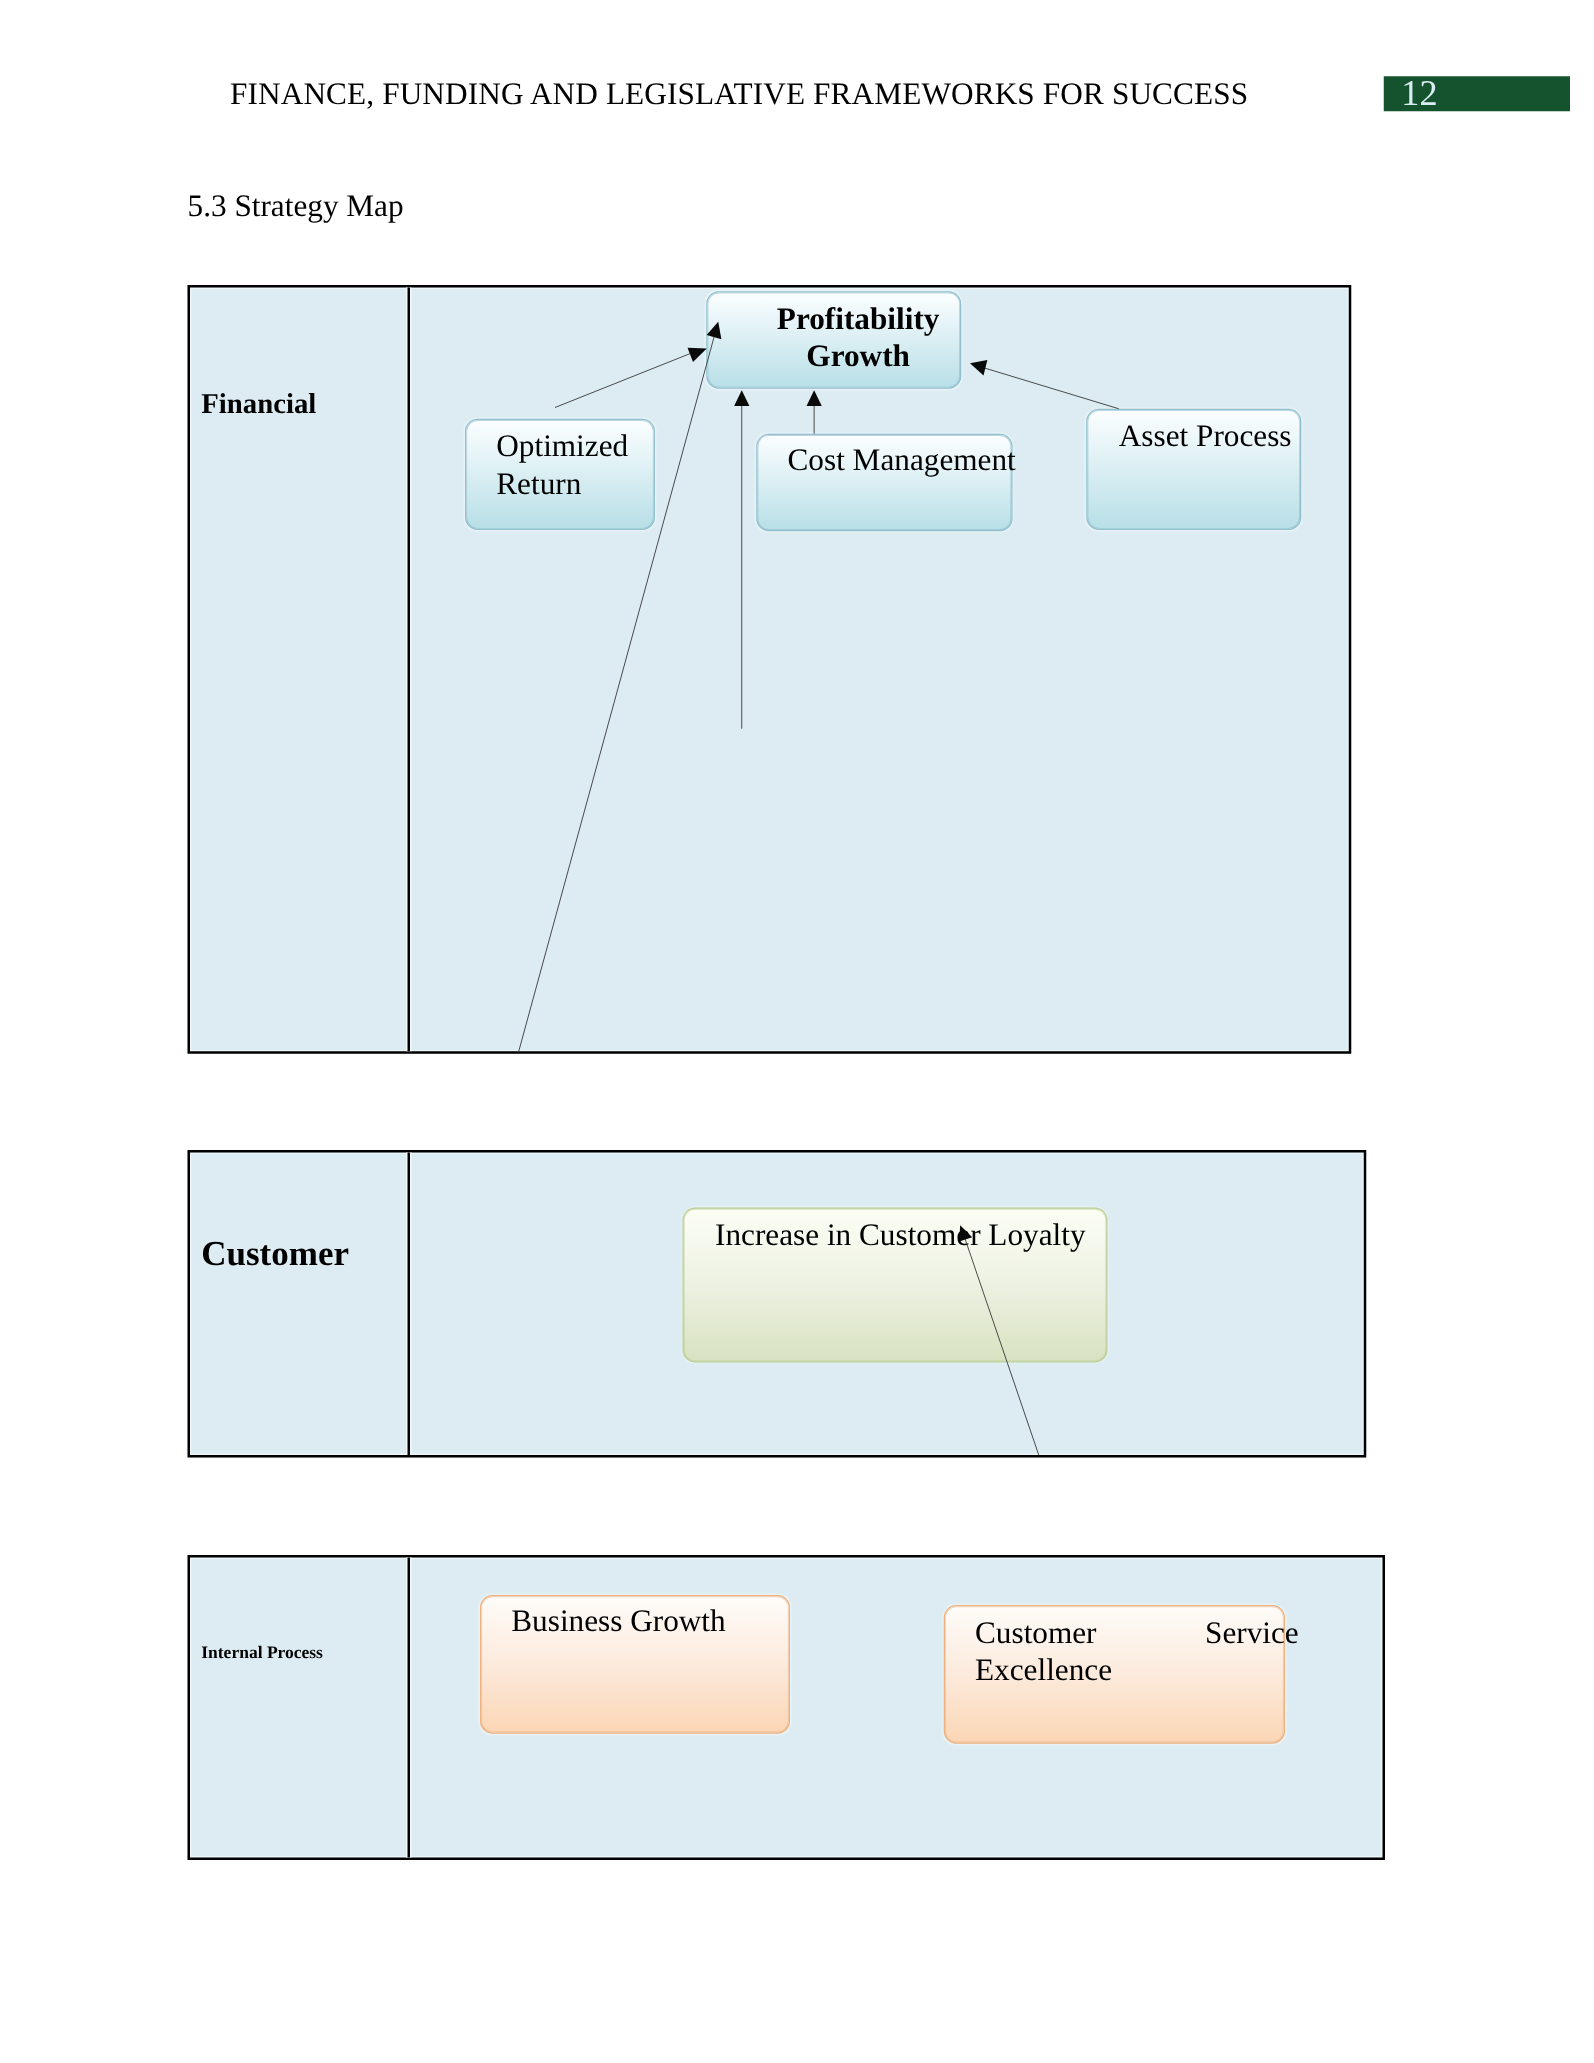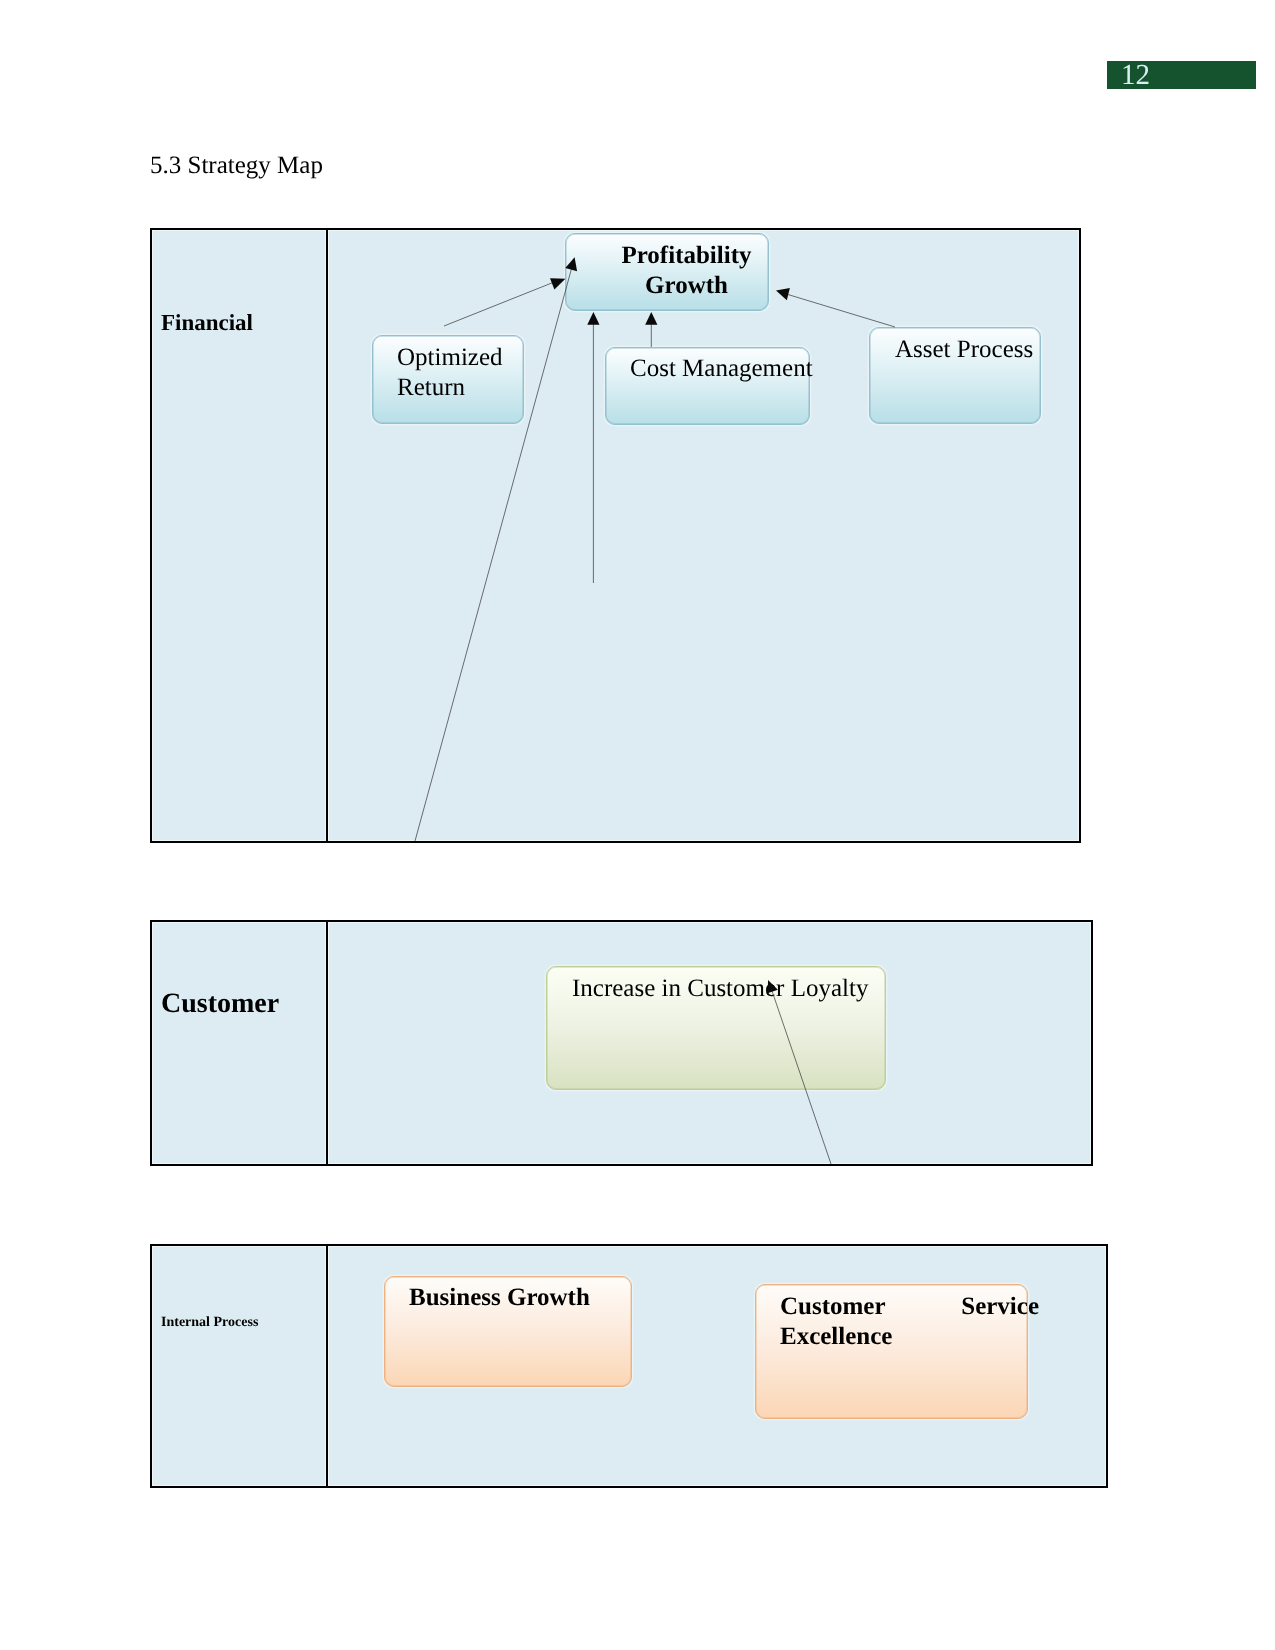--- a/index.html
+++ b/index.html
@@ -13,28 +13,29 @@
   #section-heading{position:absolute;left:150px;top:152px;font-size:25px;color:#000;}
   
   .tbl{position:absolute;box-sizing:border-box;border:2px solid #000;background:#DCECF2;box-shadow:inset 0 0 0 1.1px #EDF7FA;}
   .divider{position:absolute;top:0;bottom:0;width:1.6px;background:#000;box-shadow:-1.2px 0 0 0 #EFF8FB, 1.2px 0 0 0 #EFF8FB;}
   .rowlabel{position:absolute;font-weight:bold;color:#000;}
   
   .node{position:absolute;box-sizing:border-box;border-radius:10px;border:1.5px solid #9CC6D8;box-shadow:0 0 2px 0.3px rgba(255,255,255,0.55);}
   .node .txt{position:absolute;left:0;right:0;color:#000;font-size:25px;line-height:1.21;}
   .blue{background:linear-gradient(to bottom,#FCFEFF 0%,#B8DFE7 100%);border-color:#93C1CF;box-shadow:0 0 2px 0.3px rgba(255,255,255,0.55), inset 0 0 0 0.7px rgba(125,175,198,0.5);}
   .green{background:linear-gradient(to bottom,#FCFEF4 0%,#EDF1E2 50%,#D8E2C1 100%);border-color:#BCCF95;box-shadow:0 0 2px 0.3px rgba(255,255,255,0.55), inset 0 0 0 0.7px rgba(178,197,138,0.5);}
-  .orange{background:linear-gradient(to bottom,#FEFCF9 0%,#FCEADC 50%,#FBD6B5 100%);border-color:#EFB17F;box-shadow:0 0 2px 0.3px rgba(255,255,255,0.55), inset 0 0 0 0.7px rgba(232,170,116,0.5);font-weight:bold;}
+  .orange{background:linear-gradient(to bottom,#FEFCF9 0%,#FCEADC 50%,#FBD6B5 100%);border-color:#EFB17F;box-shadow:0 0 2px 0.3px rgba(255,255,255,0.55), inset 0 0 0 0.7px rgba(232,170,116,0.5);}
   svg.ov{position:absolute;left:0;top:0;width:1275px;height:1650px;overflow:visible;pointer-events:none;}
 </style>
 </head>
 <body>
 
 <div class="page">
 
+  <div id="header-title">FINANCE, FUNDING AND LEGISLATIVE FRAMEWORKS FOR SUCCESS</div>
   <div id="page-badge">
     <span>12</span>
   </div>
   <div id="section-heading">5.3 Strategy Map</div>
 
   <div class="tbl" id="tbl1" style="left:150px;top:228px;width:931px;height:615px;">
     <div class="divider" style="left:174.2px;"></div>
     <div class="rowlabel" style="left:9px;top:80px;font-size:23px;">Financial</div>
     <div class="node blue" style="left:413px;top:3px;width:204px;height:78px;font-weight:bold;">
       <div class="txt" style="top:7px;left:39px;right:0px;text-align:center;">Profitability Growth</div>
@@ -57,21 +58,21 @@
       <div class="txt" style="top:7px;left:25px;text-align:left;">Increase in Customer Loyalty</div>
     </div>
   </div>
 
   <div class="tbl" id="tbl3" style="left:150px;top:1244px;width:958px;height:244px;">
     <div class="divider" style="left:174.2px;"></div>
     <div class="rowlabel" style="left:9px;top:69px;font-size:14px;">Internal Process</div>
     <div class="node orange" style="left:232px;top:30px;width:248px;height:111px;">
       <div class="txt" style="top:6px;left:24px;text-align:left;">Business Growth</div>
     </div>
-    <div class="node orange" style="left:603px;top:38px;width:273px;height:135px;">
+    <div class="node orange" style="left:603px;top:38px;width:273px;height:111px;">
       <div class="txt" style="top:7px;left:24px;right:-12px;text-align:justify;">Customer Service Excellence</div>
     </div>
   </div>
 
   <svg class="ov" viewBox="0 0 1275 1650">
     <g stroke="#383838" stroke-width="0.72" fill="none" shape-rendering="geometricPrecision">
       <line x1="444" y1="326" x2="558" y2="280.5"></line>
       <line x1="415" y1="841" x2="572.5" y2="265"></line>
       <line x1="593.4" y1="583" x2="593.4" y2="317"></line>
       <line x1="651.3" y1="347" x2="651.3" y2="317"></line>

